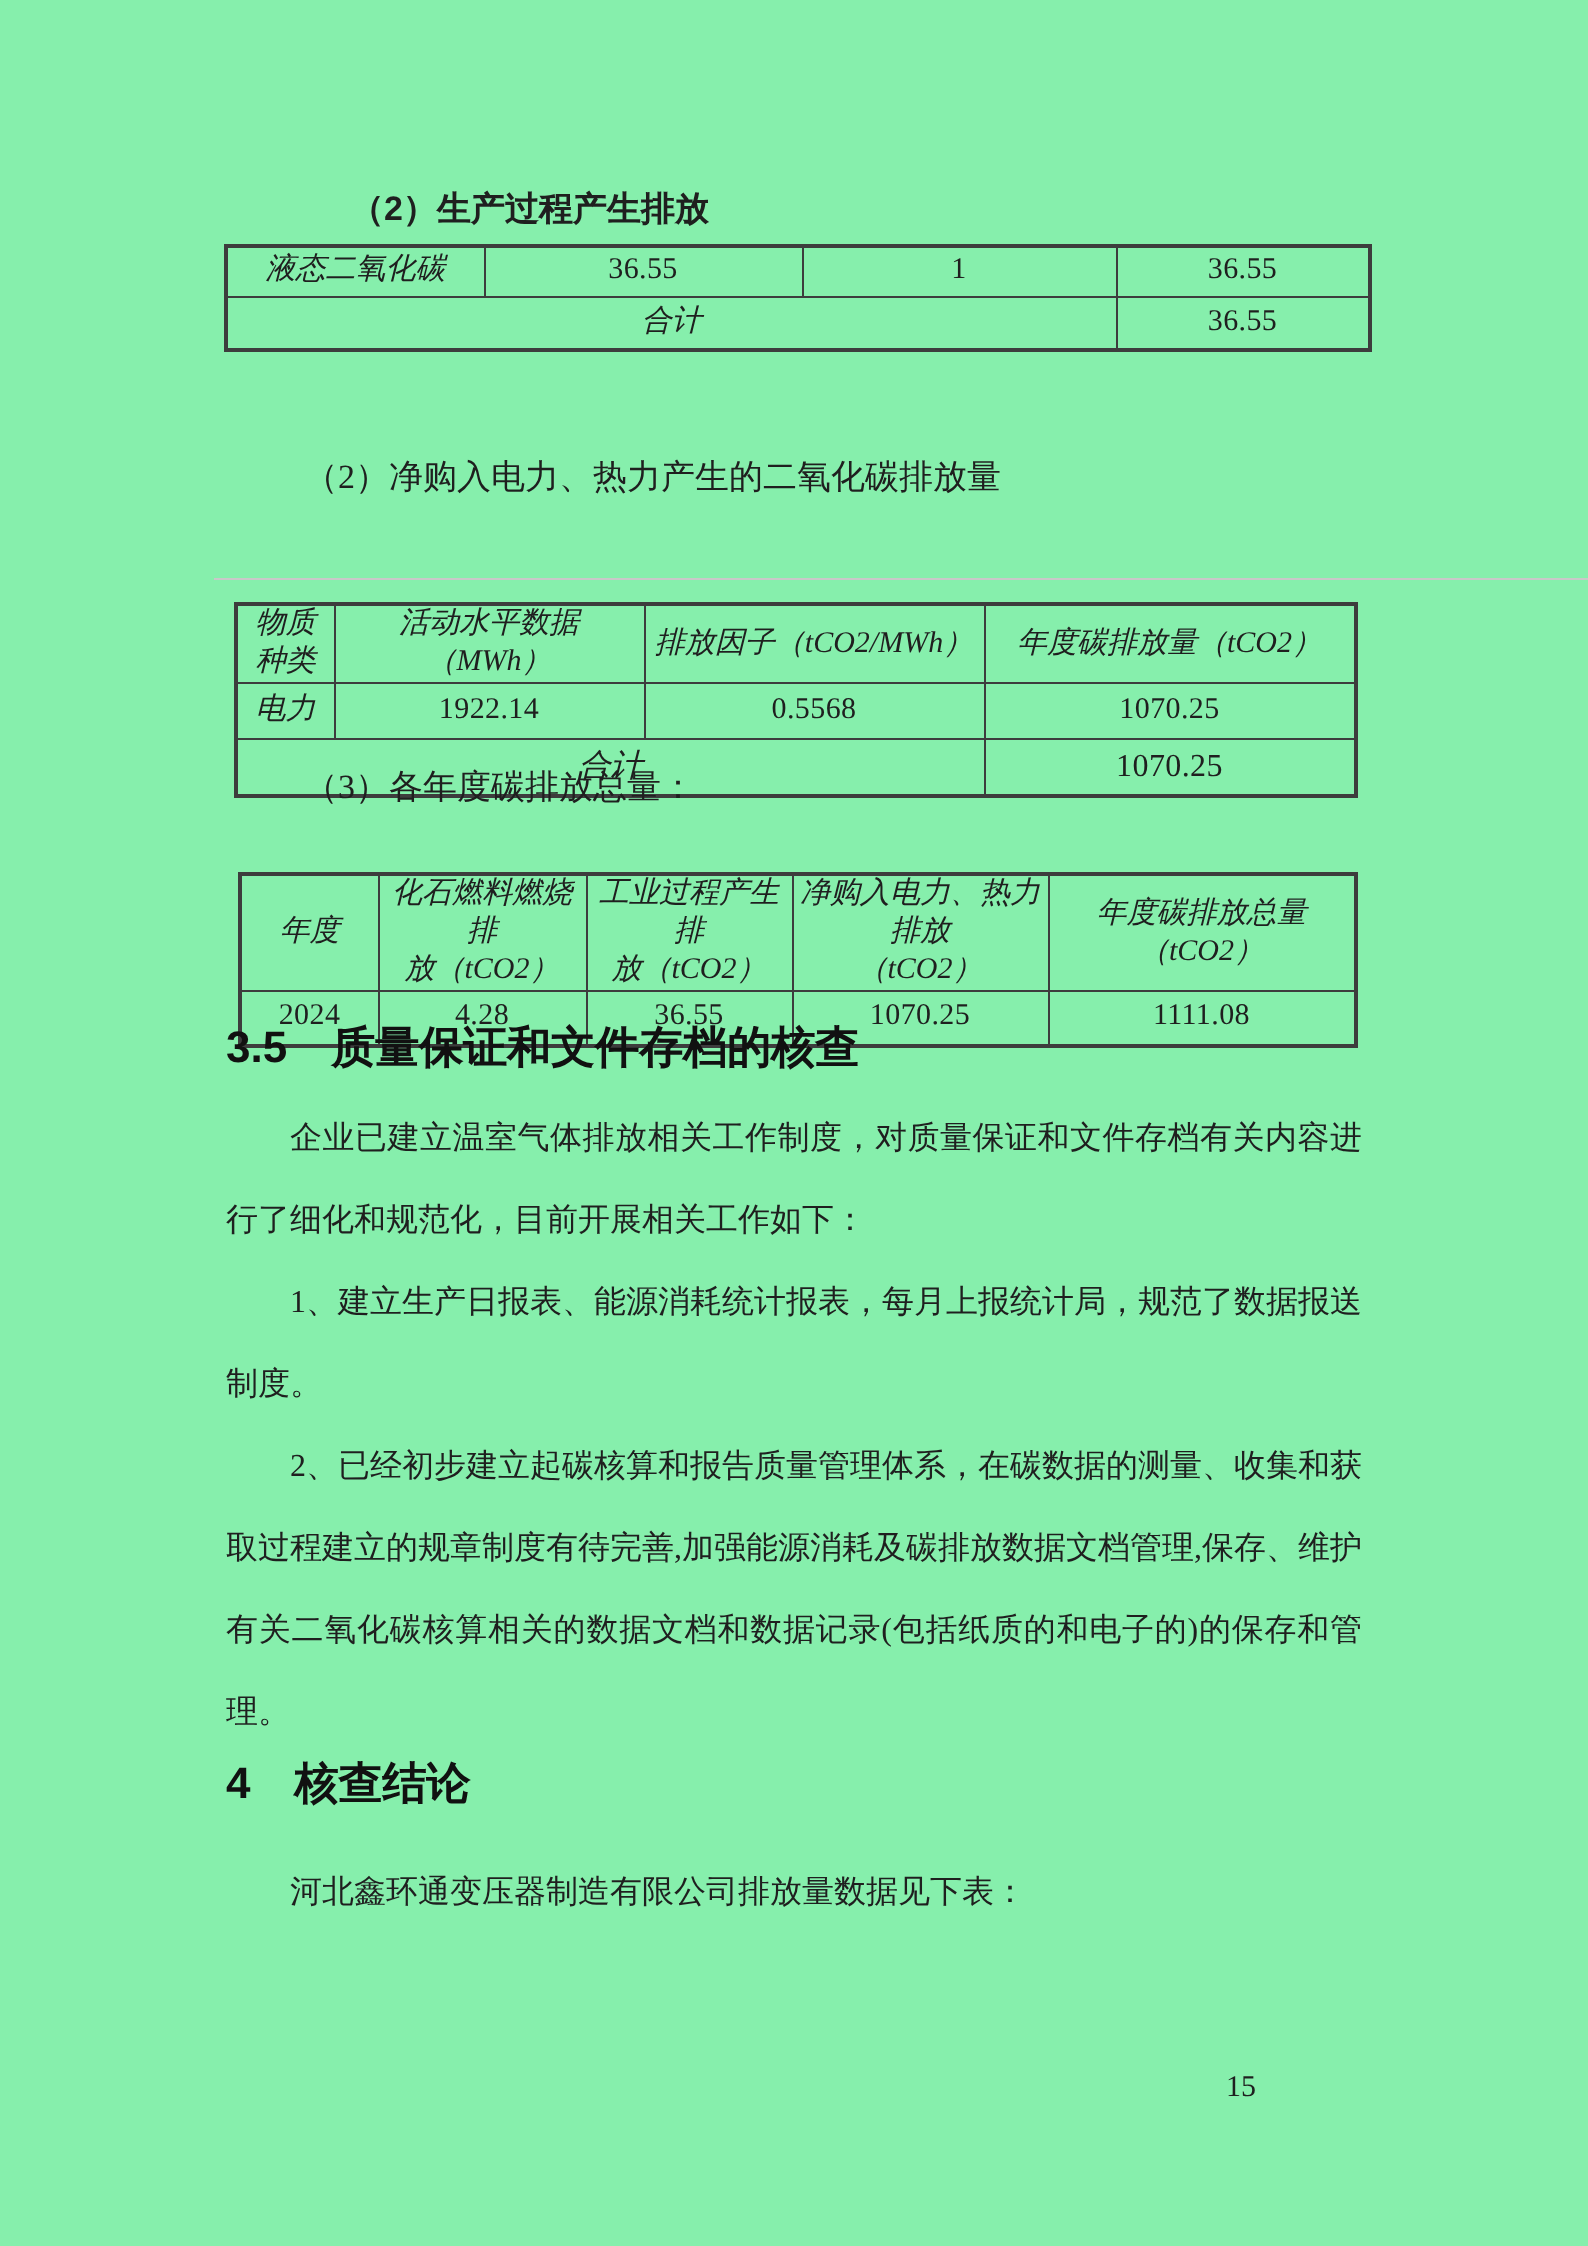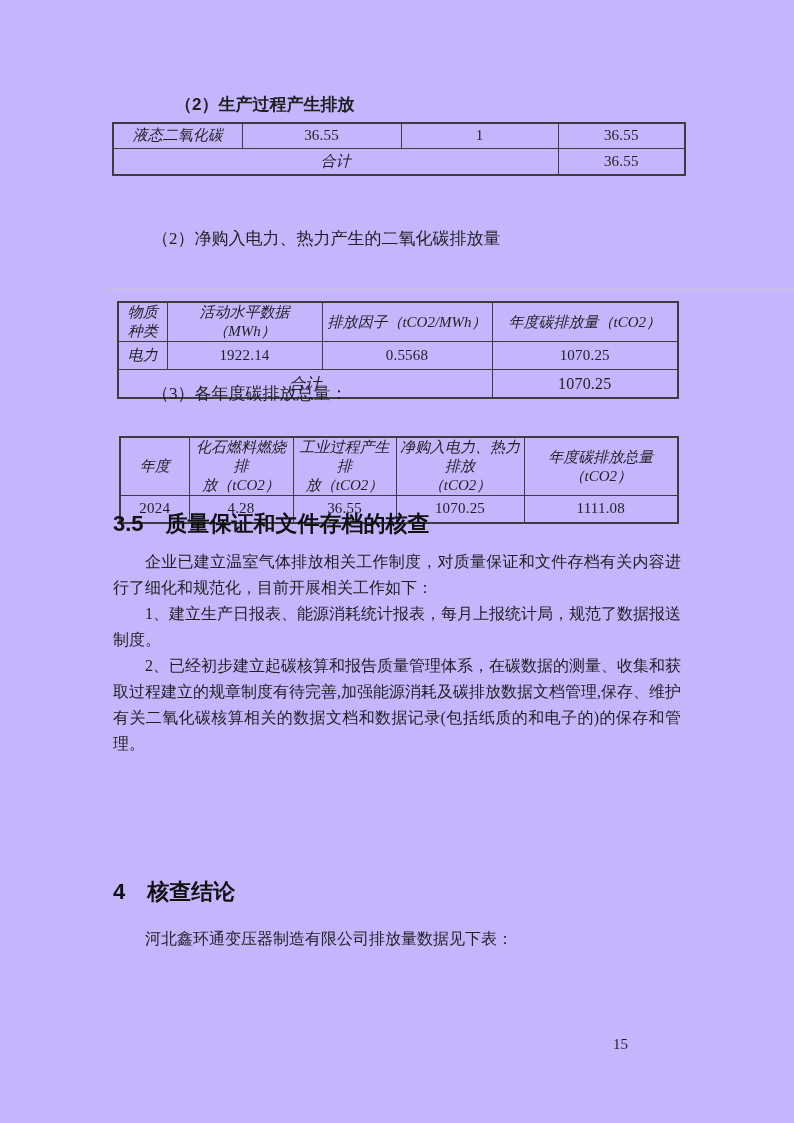--- a/index.html
+++ b/index.html
@@ -1,34 +1,34 @@
 <!DOCTYPE html>
 <html><head>
 <meta charset="utf-8">
 <style>
   html,body{margin:0;padding:0;background:#ffffff;}
   .page{
     position:relative;
     width:794px;height:1123px;
-    background:#c4b5fd;
+    background:#86efac;
     font-family:"Liberation Serif","DejaVu Serif",serif;
     color:#1f1f1f;
     overflow:hidden;
   }
   .abs{position:absolute;}
   
   .sub-heading{font-size:17px;line-height:24px;white-space:nowrap;}
   .sub-heading.hei{font-family:"Liberation Sans","DejaVu Sans",sans-serif;font-weight:700;}
   .section-heading{
     font-family:"Liberation Sans","DejaVu Sans",sans-serif;
     font-weight:700;font-size:22px;line-height:30px;white-space:nowrap;color:#111;
   }
   .section-heading .sec-title{margin-left:22px;}
   
-  .body-text{font-size:16px;line-height:26px;text-align:justify;}
+  .body-text{font-size:16px;line-height:41px;text-align:justify;}
   .body-text p{margin:0;text-indent:2em;}
   
   table{border-collapse:collapse;table-layout:fixed;border:2px solid #3d3d3d;}
   td{
     border:1px solid #3d3d3d;
     text-align:center;vertical-align:middle;
     padding:0 2px;font-size:15px;line-height:19px;
     white-space:pre-line;
   }
   .kai{font-style:italic;}           

